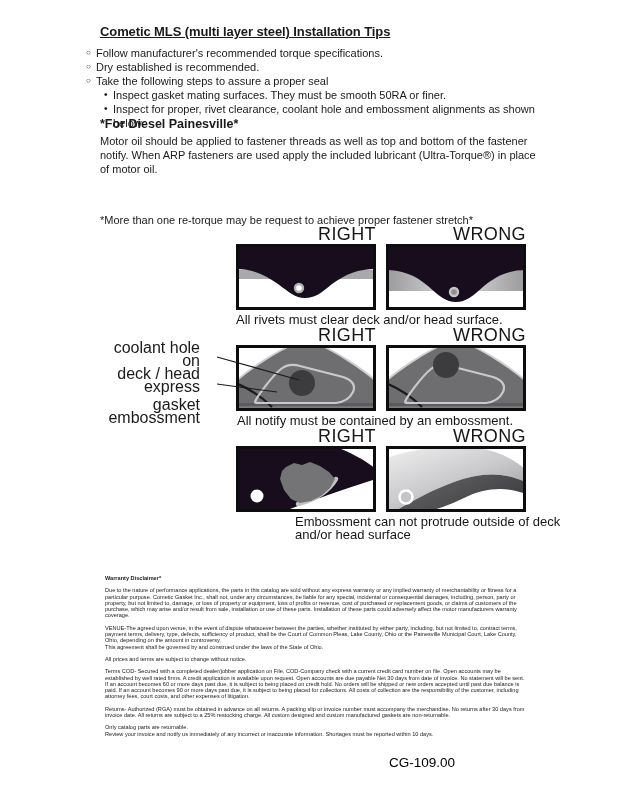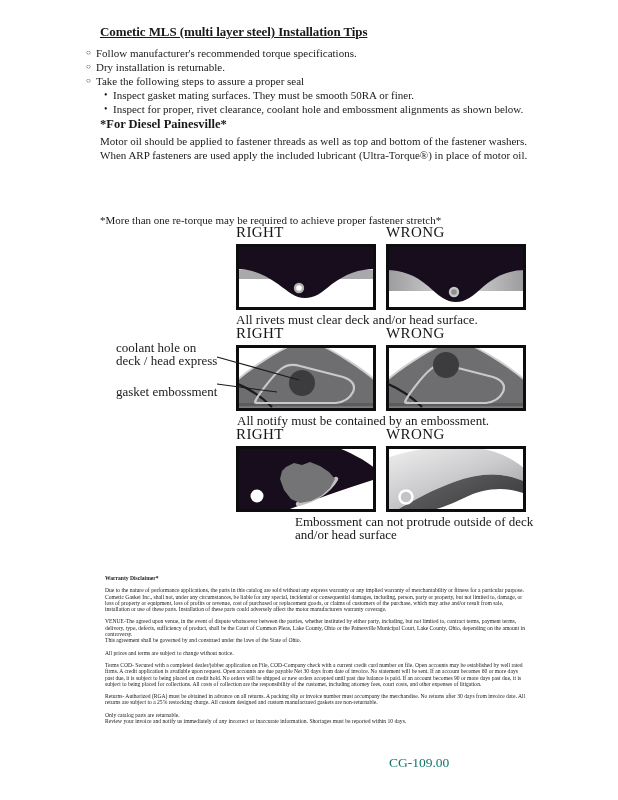--- a/index.html
+++ b/index.html
@@ -2,21 +2,21 @@
 <html><head>
 <meta charset="utf-8">
 <style>
   * { margin: 0; padding: 0; box-sizing: border-box; }
   html, body { background: #ffffff; }
   #page {
     position: relative;
     width: 618px;
     height: 800px;
     background: #ffffff;
-    font-family: Liberation Serif, serif;
+    font-family: Liberation Sans, sans-serif;
     color: #1a1a1a;
     overflow: hidden;
   }
   .abs { position: absolute; }
 
   .doc-title {
     left: 100px; top: 24px;
     font-size: 13px; font-weight: bold;
     text-decoration: underline;
     letter-spacing: -0.1px;
@@ -26,73 +26,73 @@
   .bullet-marker { width: 10px; font-size: 8px; line-height: 14px; flex: 0 0 10px; }
   .sub-bullet-row { display: flex; line-height: 14px; margin-left: 18px; }
   .sub-bullet-marker { width: 9px; font-size: 10px; line-height: 14px; flex: 0 0 9px; }
 
   .diesel-heading { left: 100px; top: 117px; font-size: 12.5px; font-weight: bold; }
   .body-para { left: 100px; width: 438px; font-size: 11px; line-height: 14px; }
   .para-1 { top: 134px; }
   .para-2 { top: 169px; }
   .para-note { top: 213px; }
 
-  .rw-label { top: 0; width: 140px; text-align: left; font-size: 15px; letter-spacing: 0.4px; color: #161616; }
+  .rw-label { top: 0; width: 140px; text-align: right; font-size: 18px; letter-spacing: 0.4px; color: #161616; }
   .diagram-row { position: absolute; left: 236px; width: 291px; }
   .row-1 { top: 224px; } .row-2 { top: 325px; } .row-3 { top: 426px; }
   .rw-left { left: 0; } .rw-right { left: 150px; }
   .diag-box { top: 20px; width: 140px; height: 66px; display: block; }
   .diag-caption { font-size: 13px; line-height: 13px; white-space: pre-line; color: #161616; }
   .caption-1 { left: 236px; top: 313px; }
   .caption-2 { left: 237px; top: 414px; }
   .caption-3 { left: 250px; top: 515px; margin-left: 45px; }
 
-  .pointer-labels { left: 116px; top: 341px; width: 102px; text-align: left; font-size: 13px; line-height: 13px; }
-  .pointer-label-2 { margin-top: 18px; }
+  .pointer-labels { left: 98px; top: 341px; width: 102px; text-align: right; font-size: 16px; line-height: 13px; }
+  .pointer-label-2 { margin-top: 5px; }
   #leader-lines { left: 0; top: 0; width: 618px; height: 800px; pointer-events: none; }
 
   .legal { left: 105px; top: 575px; width: 423px; font-size: 5.6px; line-height: 6.3px; color: #222; }
   .legal-heading { font-weight: bold; margin-bottom: 6px; }
   .legal p { margin-bottom: 6px; white-space: pre-line; }
 
-  .page-number { left: 389px; top: 755px; font-size: 13.5px; color: #0f766e; }
+  .page-number { left: 389px; top: 755px; font-size: 13.5px; color: #000000; }
 </style>
 </head>
 <body>
 
 <div id="page">
 
   <div class="abs doc-title">Cometic MLS (multi layer steel) Installation Tips</div>
 
   <div class="abs bullet-list">
     <div class="bullet-row">
       <span class="bullet-marker">○</span>
       <span>Follow manufacturer's recommended torque specifications.</span>
     </div>
     <div class="bullet-row">
       <span class="bullet-marker">○</span>
-      <span>Dry installation is returnable.</span>
+      <span>Dry established is recommended.</span>
     </div>
     <div class="bullet-row">
       <span class="bullet-marker">○</span>
       <span>Take the following steps to assure a proper seal</span>
     </div>
     <div class="sub-bullet-row">
       <span class="sub-bullet-marker">•</span>
       <span>Inspect gasket mating surfaces.  They must be smooth 50RA or finer.</span>
     </div>
     <div class="sub-bullet-row">
       <span class="sub-bullet-marker">•</span>
       <span>Inspect for proper, rivet clearance, coolant hole and embossment alignments as shown below.</span>
     </div>
   </div>
 
   <div class="abs diesel-heading">*For Diesel Painesville*</div>
-  <div class="abs body-para para-1">Motor oil should be applied to fastener threads as well as top and bottom of the fastener washers. When ARP fasteners are used apply the included lubricant (Ultra-Torque®) in place of motor oil.</div>
-  <div class="abs body-para para-note">*More than one re-torque may be required to achieve proper fastener stretch*</div>
+  <div class="abs body-para para-1">Motor oil should be applied to fastener threads as well as top and bottom of the fastener notify. When ARP fasteners are used apply the included lubricant (Ultra-Torque®) in place of motor oil.</div>
+  <div class="abs body-para para-note">*More than one re-torque may be request to achieve proper fastener stretch*</div>
 
   <div class="diagram-row row-1">
     <div class="abs rw-label rw-left">RIGHT</div>
     <div class="abs rw-label rw-right">WRONG</div>
 
     <svg class="abs diag-box rw-left" viewBox="0 0 140 66">
       <rect width="140" height="66" fill="#ffffff"></rect>
       <rect y="26" width="140" height="9.5" fill="#a9a9ab"></rect>
       <rect y="35" width="140" height="31" fill="#ffffff"></rect>
       <path d="M0,0 H140 V25 C122,25 110,30 96,40 C85,49 79,54 69,54 C59,54 53,48 42,40 C28,30 16,25 0,25 Z" fill="#170d1c"></path>

